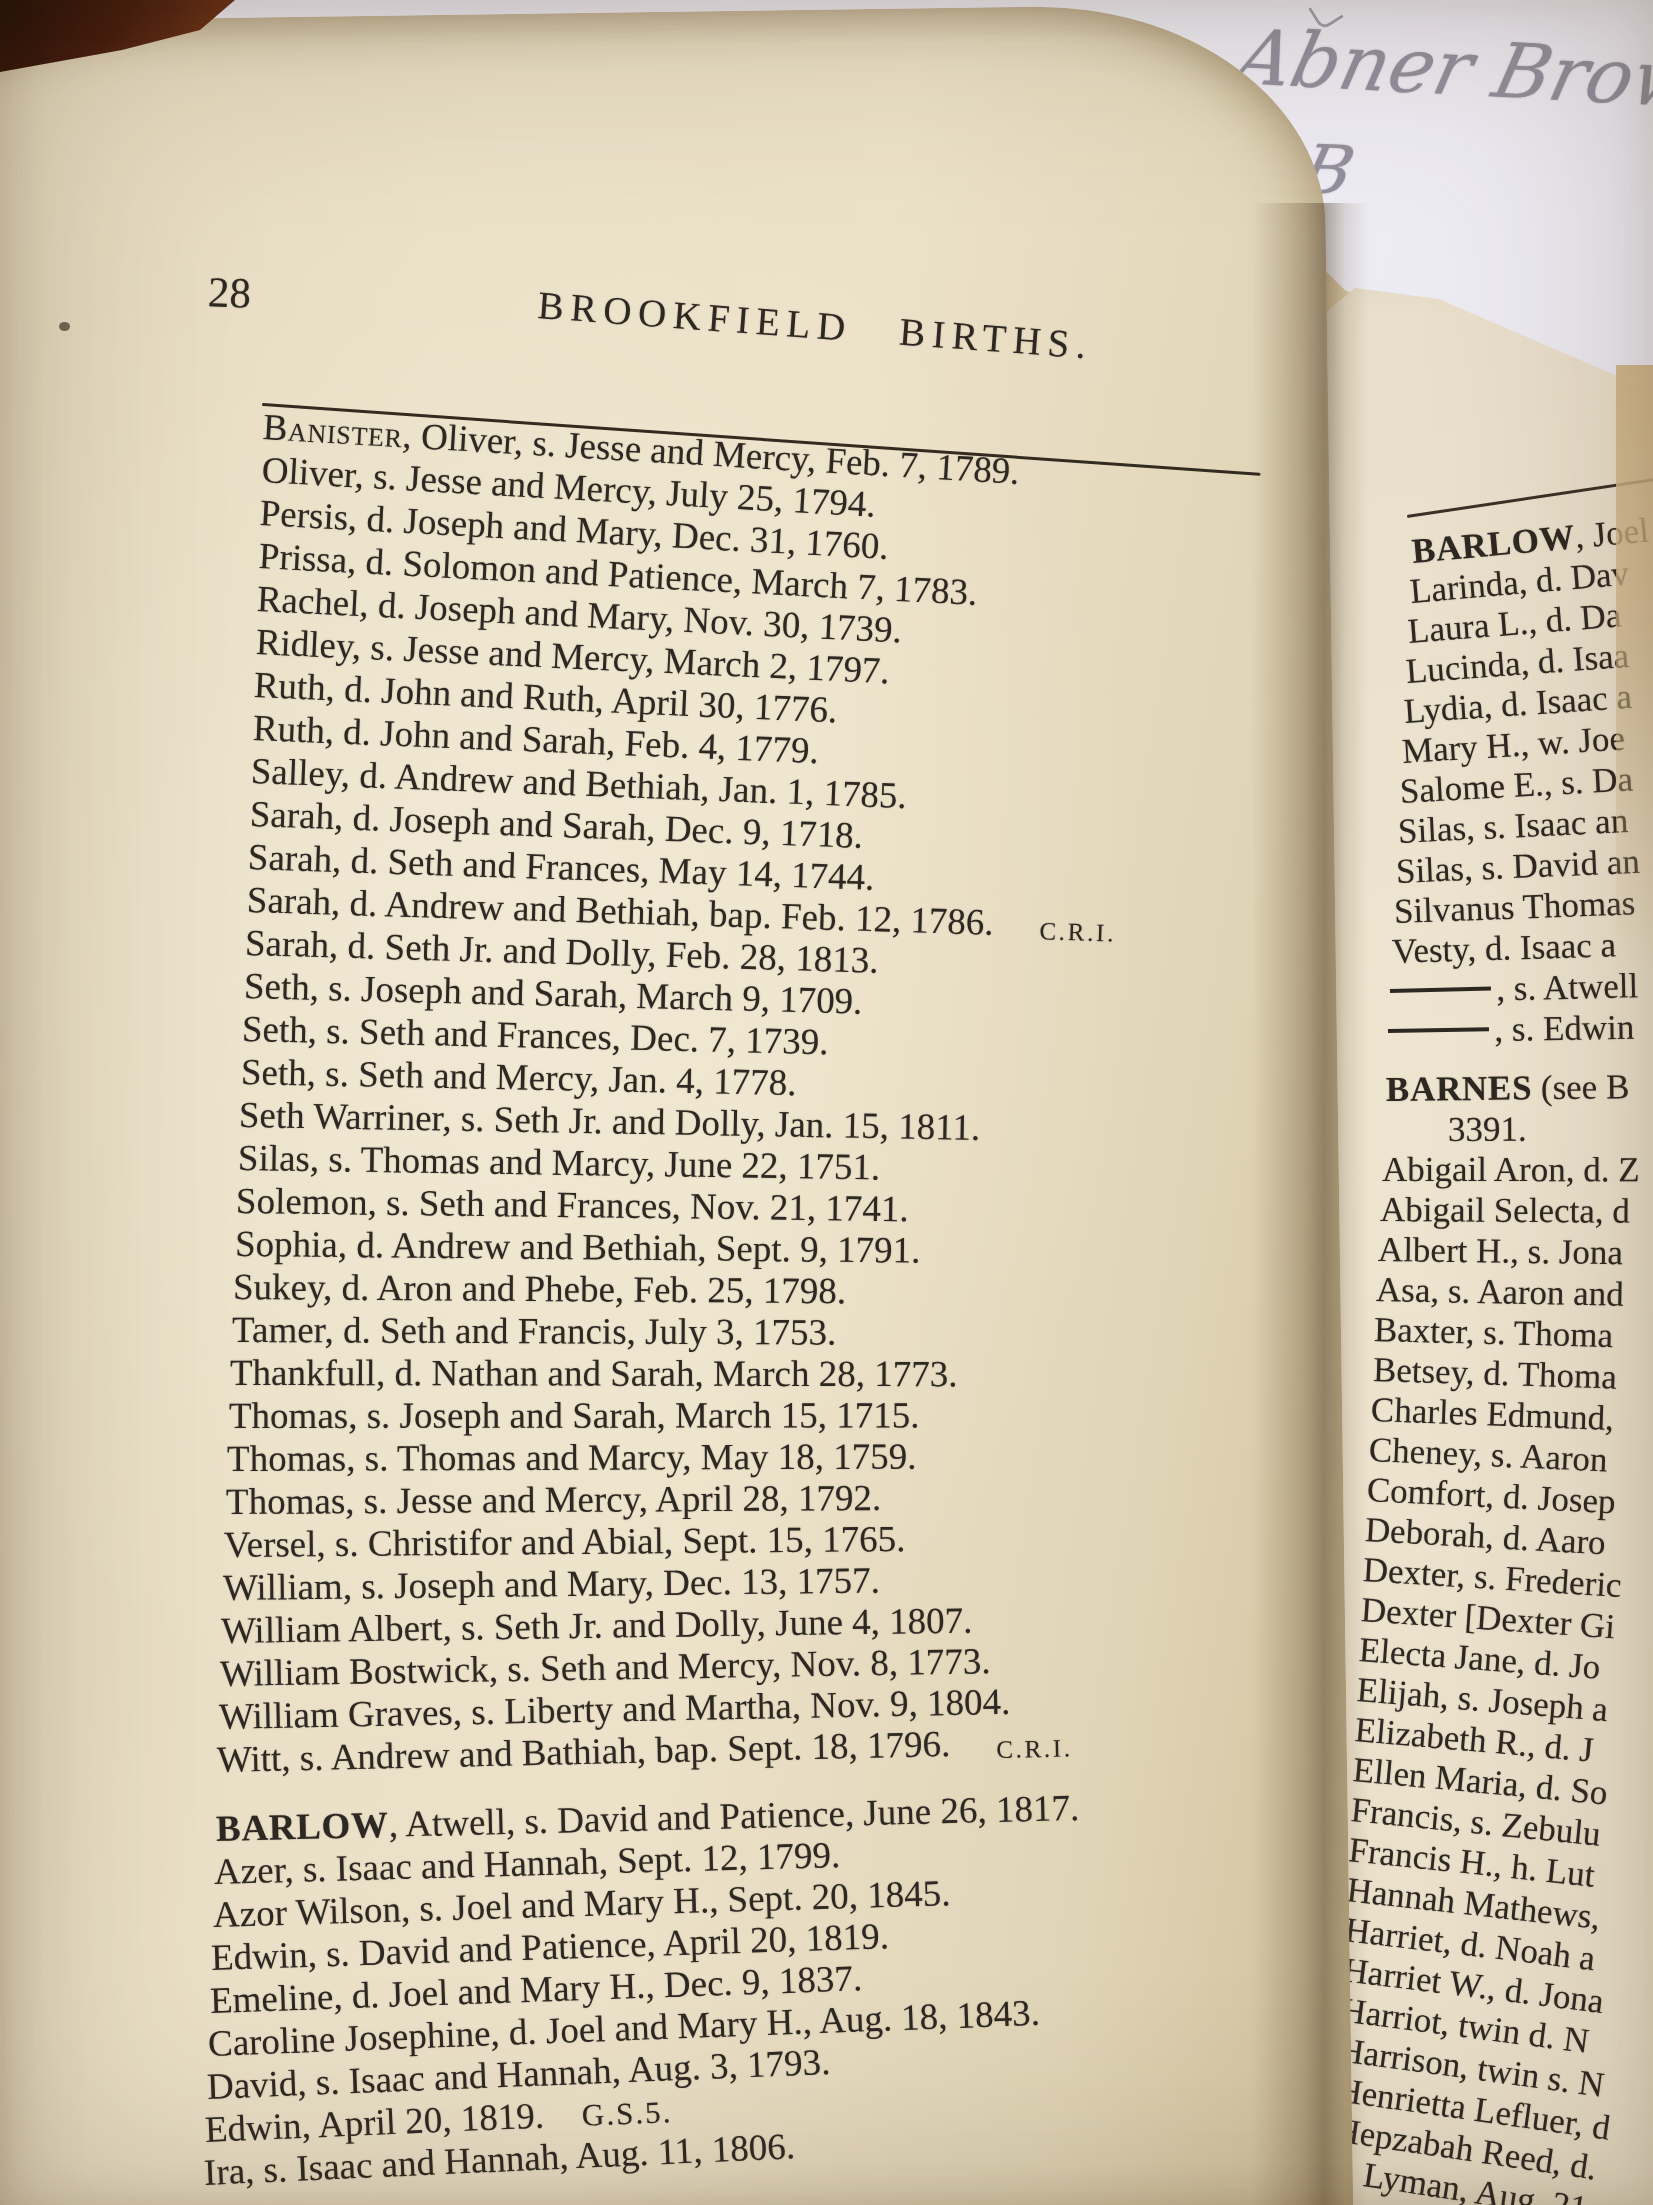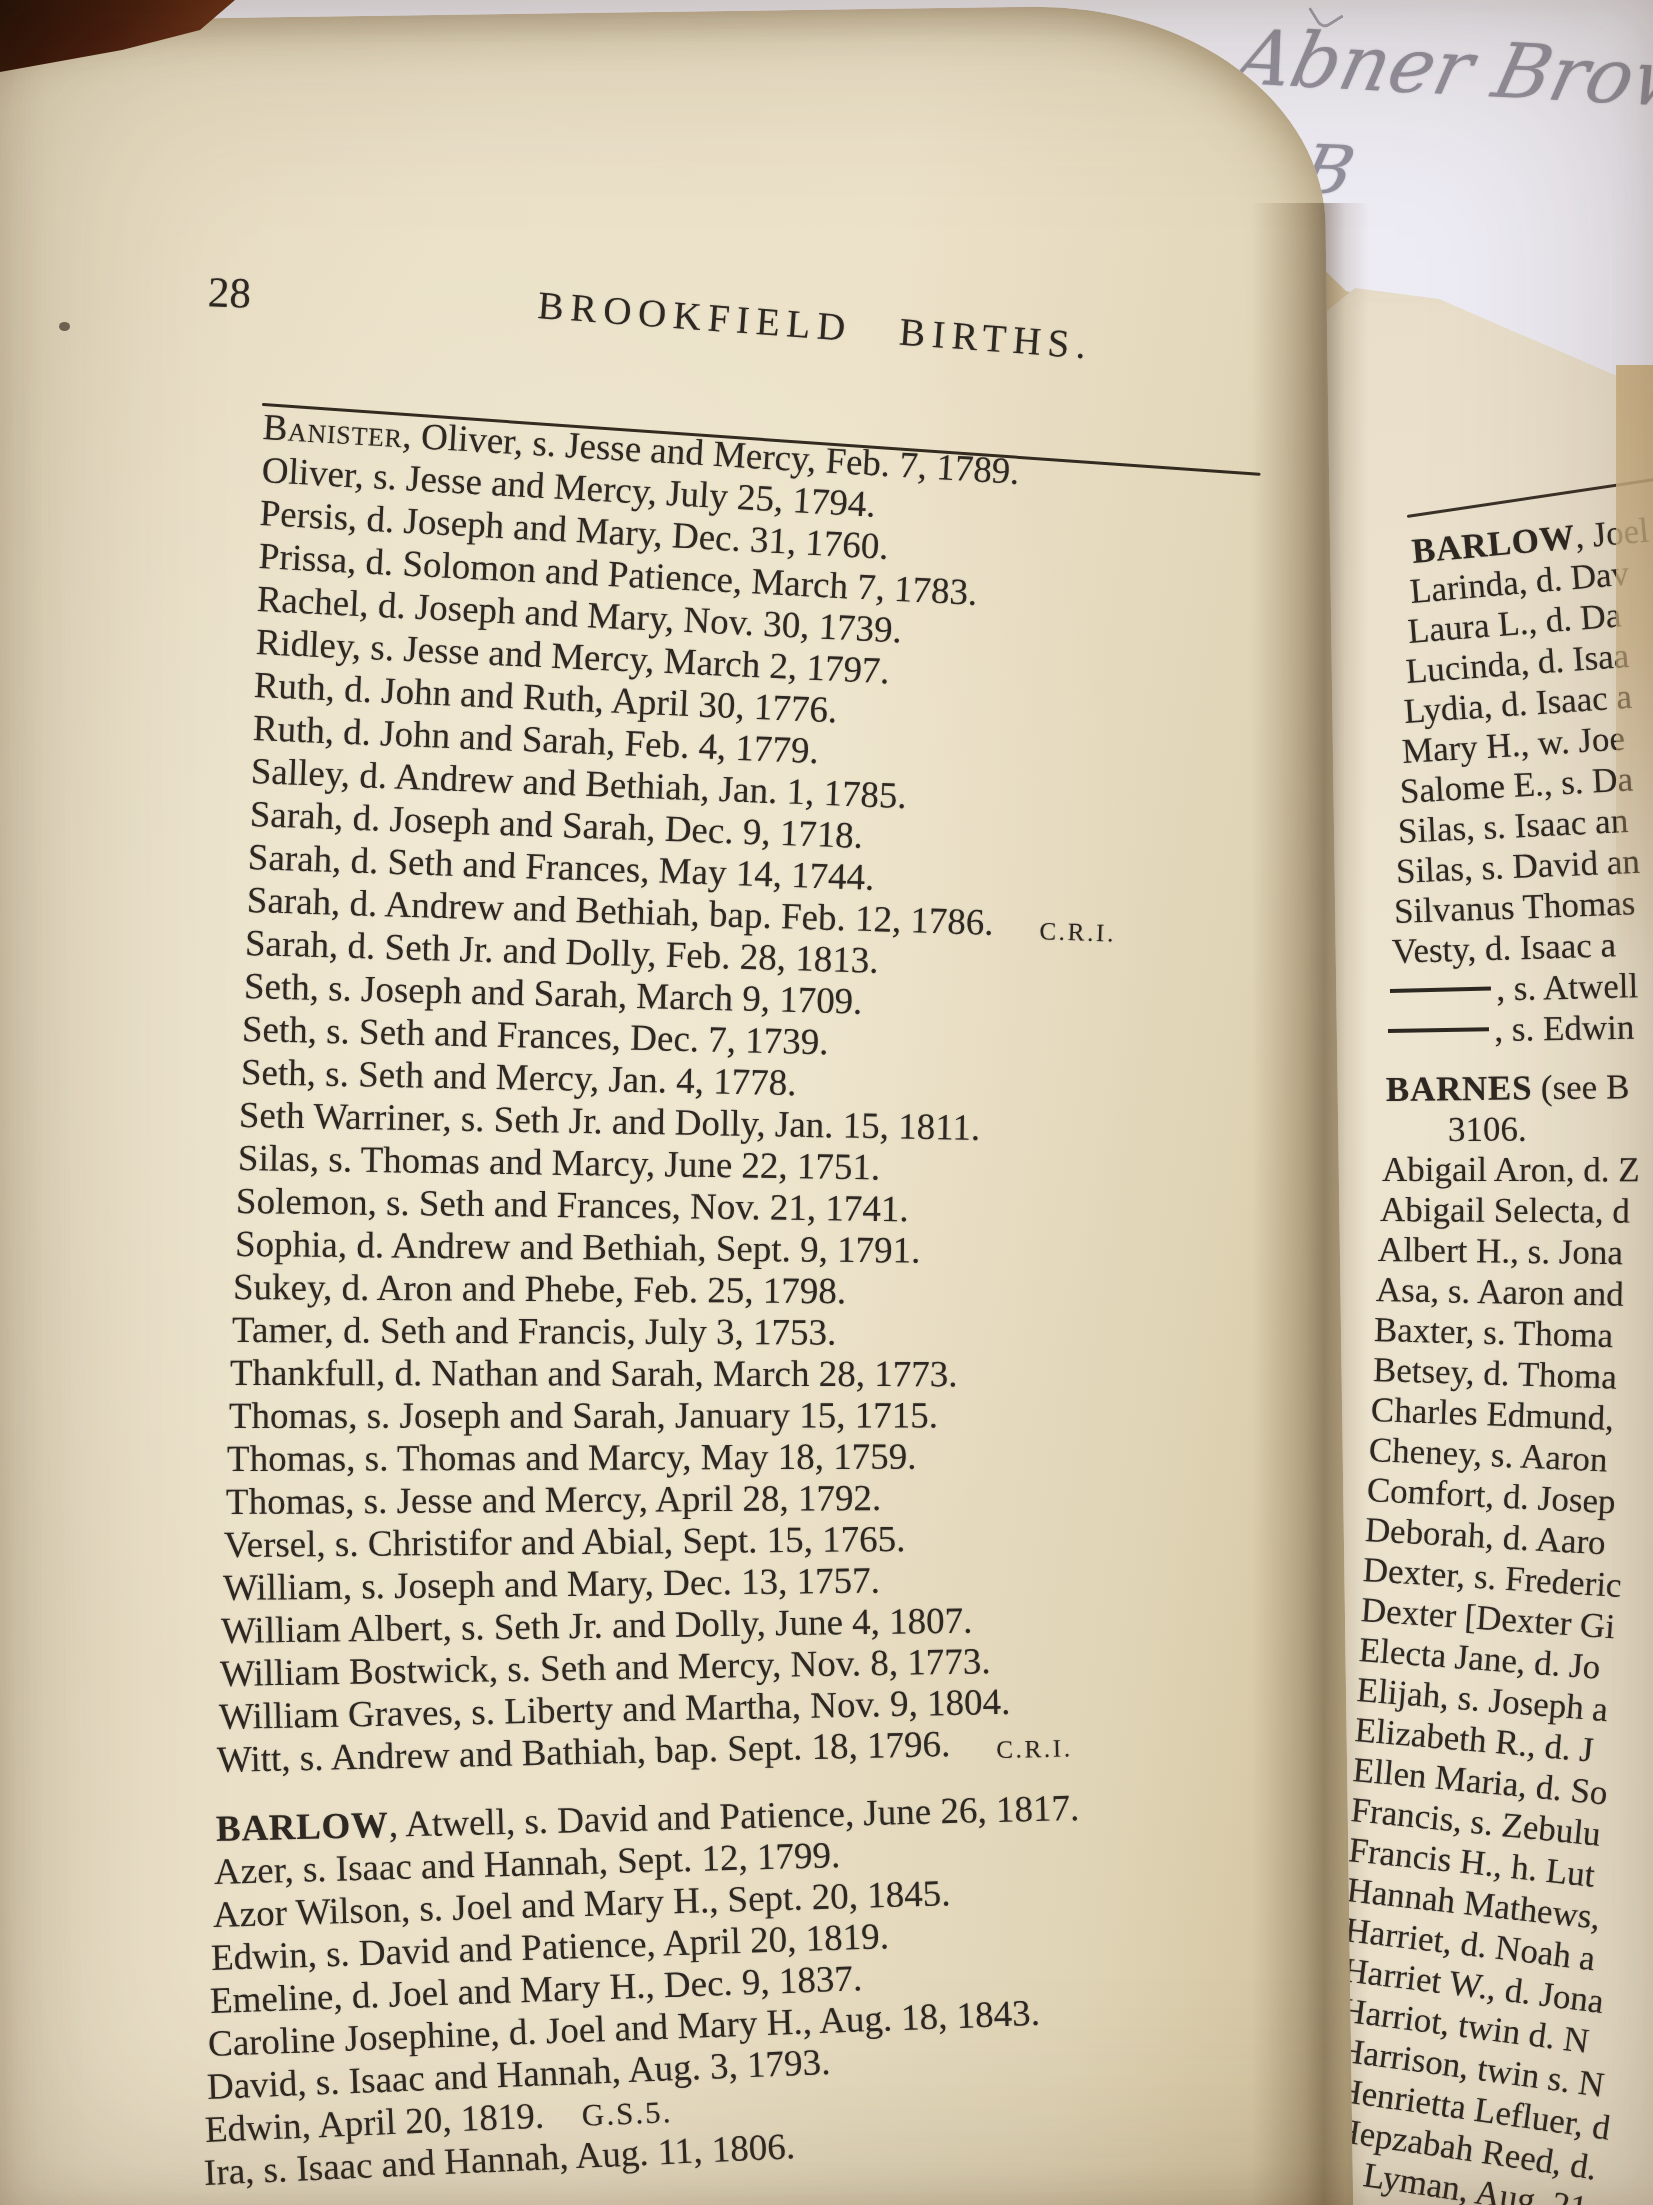--- a/index.html
+++ b/index.html
@@ -124,21 +124,21 @@
       <div class="line" style="margin-left: 95px; transform: rotate(-3.8deg);"><span>Lydia, d. Isaac a</span></div>
       <div class="line" style="margin-left: 93px; transform: rotate(-3.45deg);"><span>Mary H., w. Joe</span></div>
       <div class="line" style="margin-left: 91px; transform: rotate(-3.1deg);"><span>Salome E., s. Da</span></div>
       <div class="line" style="margin-left: 89px; transform: rotate(-2.75deg);"><span>Silas, s. Isaac an</span></div>
       <div class="line" style="margin-left: 87px; transform: rotate(-2.4deg);"><span>Silas, s. David an</span></div>
       <div class="line" style="margin-left: 85px; transform: rotate(-2.05deg);"><span>Silvanus Thomas</span></div>
       <div class="line" style="margin-left: 83px; transform: rotate(-1.7deg);"><span>Vesty, d. Isaac a</span></div>
       <div class="line" style="margin-left: 81px; transform: rotate(-1.35deg);"><span class="dash"></span><span>, s. Atwell</span></div>
       <div class="line" style="margin-left: 79px; transform: rotate(-1deg);"><span class="dash"></span><span>, s. Edwin</span></div>
       <div class="line" style="margin-top: 17.6px; margin-left: 77px; transform: rotate(-0.65deg);"><span class="lead bold">BARNES</span><span> (see B</span></div>
-      <div class="line" style="margin-left: 139px; transform: rotate(-0.3deg);"><span>3106.</span></div>
+      <div class="line" style="margin-left: 139px; transform: rotate(-0.3deg);"><span>3391.</span></div>
       <div class="line" style="margin-left: 73px; transform: rotate(0.05deg);"><span>Abigail Aron, d. Z</span></div>
       <div class="line" style="margin-left: 71px; transform: rotate(0.4deg);"><span>Abigail Selecta, d</span></div>
       <div class="line" style="margin-left: 69px; transform: rotate(0.75deg);"><span>Albert H., s. Jona</span></div>
       <div class="line" style="margin-left: 67px; transform: rotate(1.1deg);"><span>Asa, s. Aaron and</span></div>
       <div class="line" style="margin-left: 65px; transform: rotate(1.45deg);"><span>Baxter, s. Thoma</span></div>
       <div class="line" style="margin-left: 64px; transform: rotate(1.8deg);"><span>Betsey, d. Thoma</span></div>
       <div class="line" style="margin-left: 62px; transform: rotate(2.15deg);"><span>Charles Edmund,</span></div>
       <div class="line" style="margin-left: 60px; transform: rotate(2.5deg);"><span>Cheney, s. Aaron</span></div>
       <div class="line" style="margin-left: 58px; transform: rotate(2.85deg);"><span>Comfort, d. Josep</span></div>
       <div class="line" style="margin-left: 56px; transform: rotate(3.2deg);"><span>Deborah, d. Aaro</span></div>
@@ -184,21 +184,21 @@
       <div class="line" style="margin-left: 214px; transform: rotate(1.45deg);"><span>Seth, s. Joseph and Sarah, March 9, 1709.</span></div>
       <div class="line" style="margin-left: 212px; transform: rotate(1.3deg);"><span>Seth, s. Seth and Frances, Dec. 7, 1739.</span></div>
       <div class="line" style="margin-left: 211px; transform: rotate(1.15deg);"><span>Seth, s. Seth and Mercy, Jan. 4, 1778.</span></div>
       <div class="line" style="margin-left: 209px; transform: rotate(1deg);"><span>Seth Warriner, s. Seth Jr. and Dolly, Jan. 15, 1811.</span></div>
       <div class="line" style="margin-left: 208px; transform: rotate(0.85deg);"><span>Silas, s. Thomas and Marcy, June 22, 1751.</span></div>
       <div class="line" style="margin-left: 206px; transform: rotate(0.7deg);"><span>Solemon, s. Seth and Frances, Nov. 21, 1741.</span></div>
       <div class="line" style="margin-left: 205px; transform: rotate(0.55deg);"><span>Sophia, d. Andrew and Bethiah, Sept. 9, 1791.</span></div>
       <div class="line" style="margin-left: 203px; transform: rotate(0.4deg);"><span>Sukey, d. Aron and Phebe, Feb. 25, 1798.</span></div>
       <div class="line" style="margin-left: 202px; transform: rotate(0.25deg);"><span>Tamer, d. Seth and Francis, July 3, 1753.</span></div>
       <div class="line" style="margin-left: 200px; transform: rotate(0.1deg);"><span>Thankfull, d. Nathan and Sarah, March 28, 1773.</span></div>
-      <div class="line" style="margin-left: 199px; transform: rotate(-0.05deg);"><span>Thomas, s. Joseph and Sarah, January 15, 1715.</span></div>
+      <div class="line" style="margin-left: 199px; transform: rotate(-0.05deg);"><span>Thomas, s. Joseph and Sarah, March 15, 1715.</span></div>
       <div class="line" style="margin-left: 197px; transform: rotate(-0.2deg);"><span>Thomas, s. Thomas and Marcy, May 18, 1759.</span></div>
       <div class="line" style="margin-left: 196px; transform: rotate(-0.35deg);"><span>Thomas, s. Jesse and Mercy, April 28, 1792.</span></div>
       <div class="line" style="margin-left: 194px; transform: rotate(-0.5deg);"><span>Versel, s. Christifor and Abial, Sept. 15, 1765.</span></div>
       <div class="line" style="margin-left: 193px; transform: rotate(-0.65deg);"><span>William, s. Joseph and Mary, Dec. 13, 1757.</span></div>
       <div class="line" style="margin-left: 191px; transform: rotate(-0.8deg);"><span>William Albert, s. Seth Jr. and Dolly, June 4, 1807.</span></div>
       <div class="line" style="margin-left: 190px; transform: rotate(-0.95deg);"><span>William Bostwick, s. Seth and Mercy, Nov. 8, 1773.</span></div>
       <div class="line" style="margin-left: 189px; transform: rotate(-1.1deg);"><span>William Graves, s. Liberty and Martha, Nov. 9, 1804.</span></div>
       <div class="line" style="margin-left: 187px; transform: rotate(-1.25deg);"><span>Witt, s. Andrew and Bathiah, bap. Sept. 18, 1796.</span><span class="tag">C.R.I.</span></div>
       <div class="line" style="margin-top: 26px; margin-left: 186px; transform: rotate(-1.4deg);"><span class="lead bold">BARLOW</span><span>, Atwell, s. David and Patience, June 26, 1817.</span></div>
       <div class="line" style="margin-left: 184px; transform: rotate(-1.55deg);"><span>Azer, s. Isaac and Hannah, Sept. 12, 1799.</span></div>

